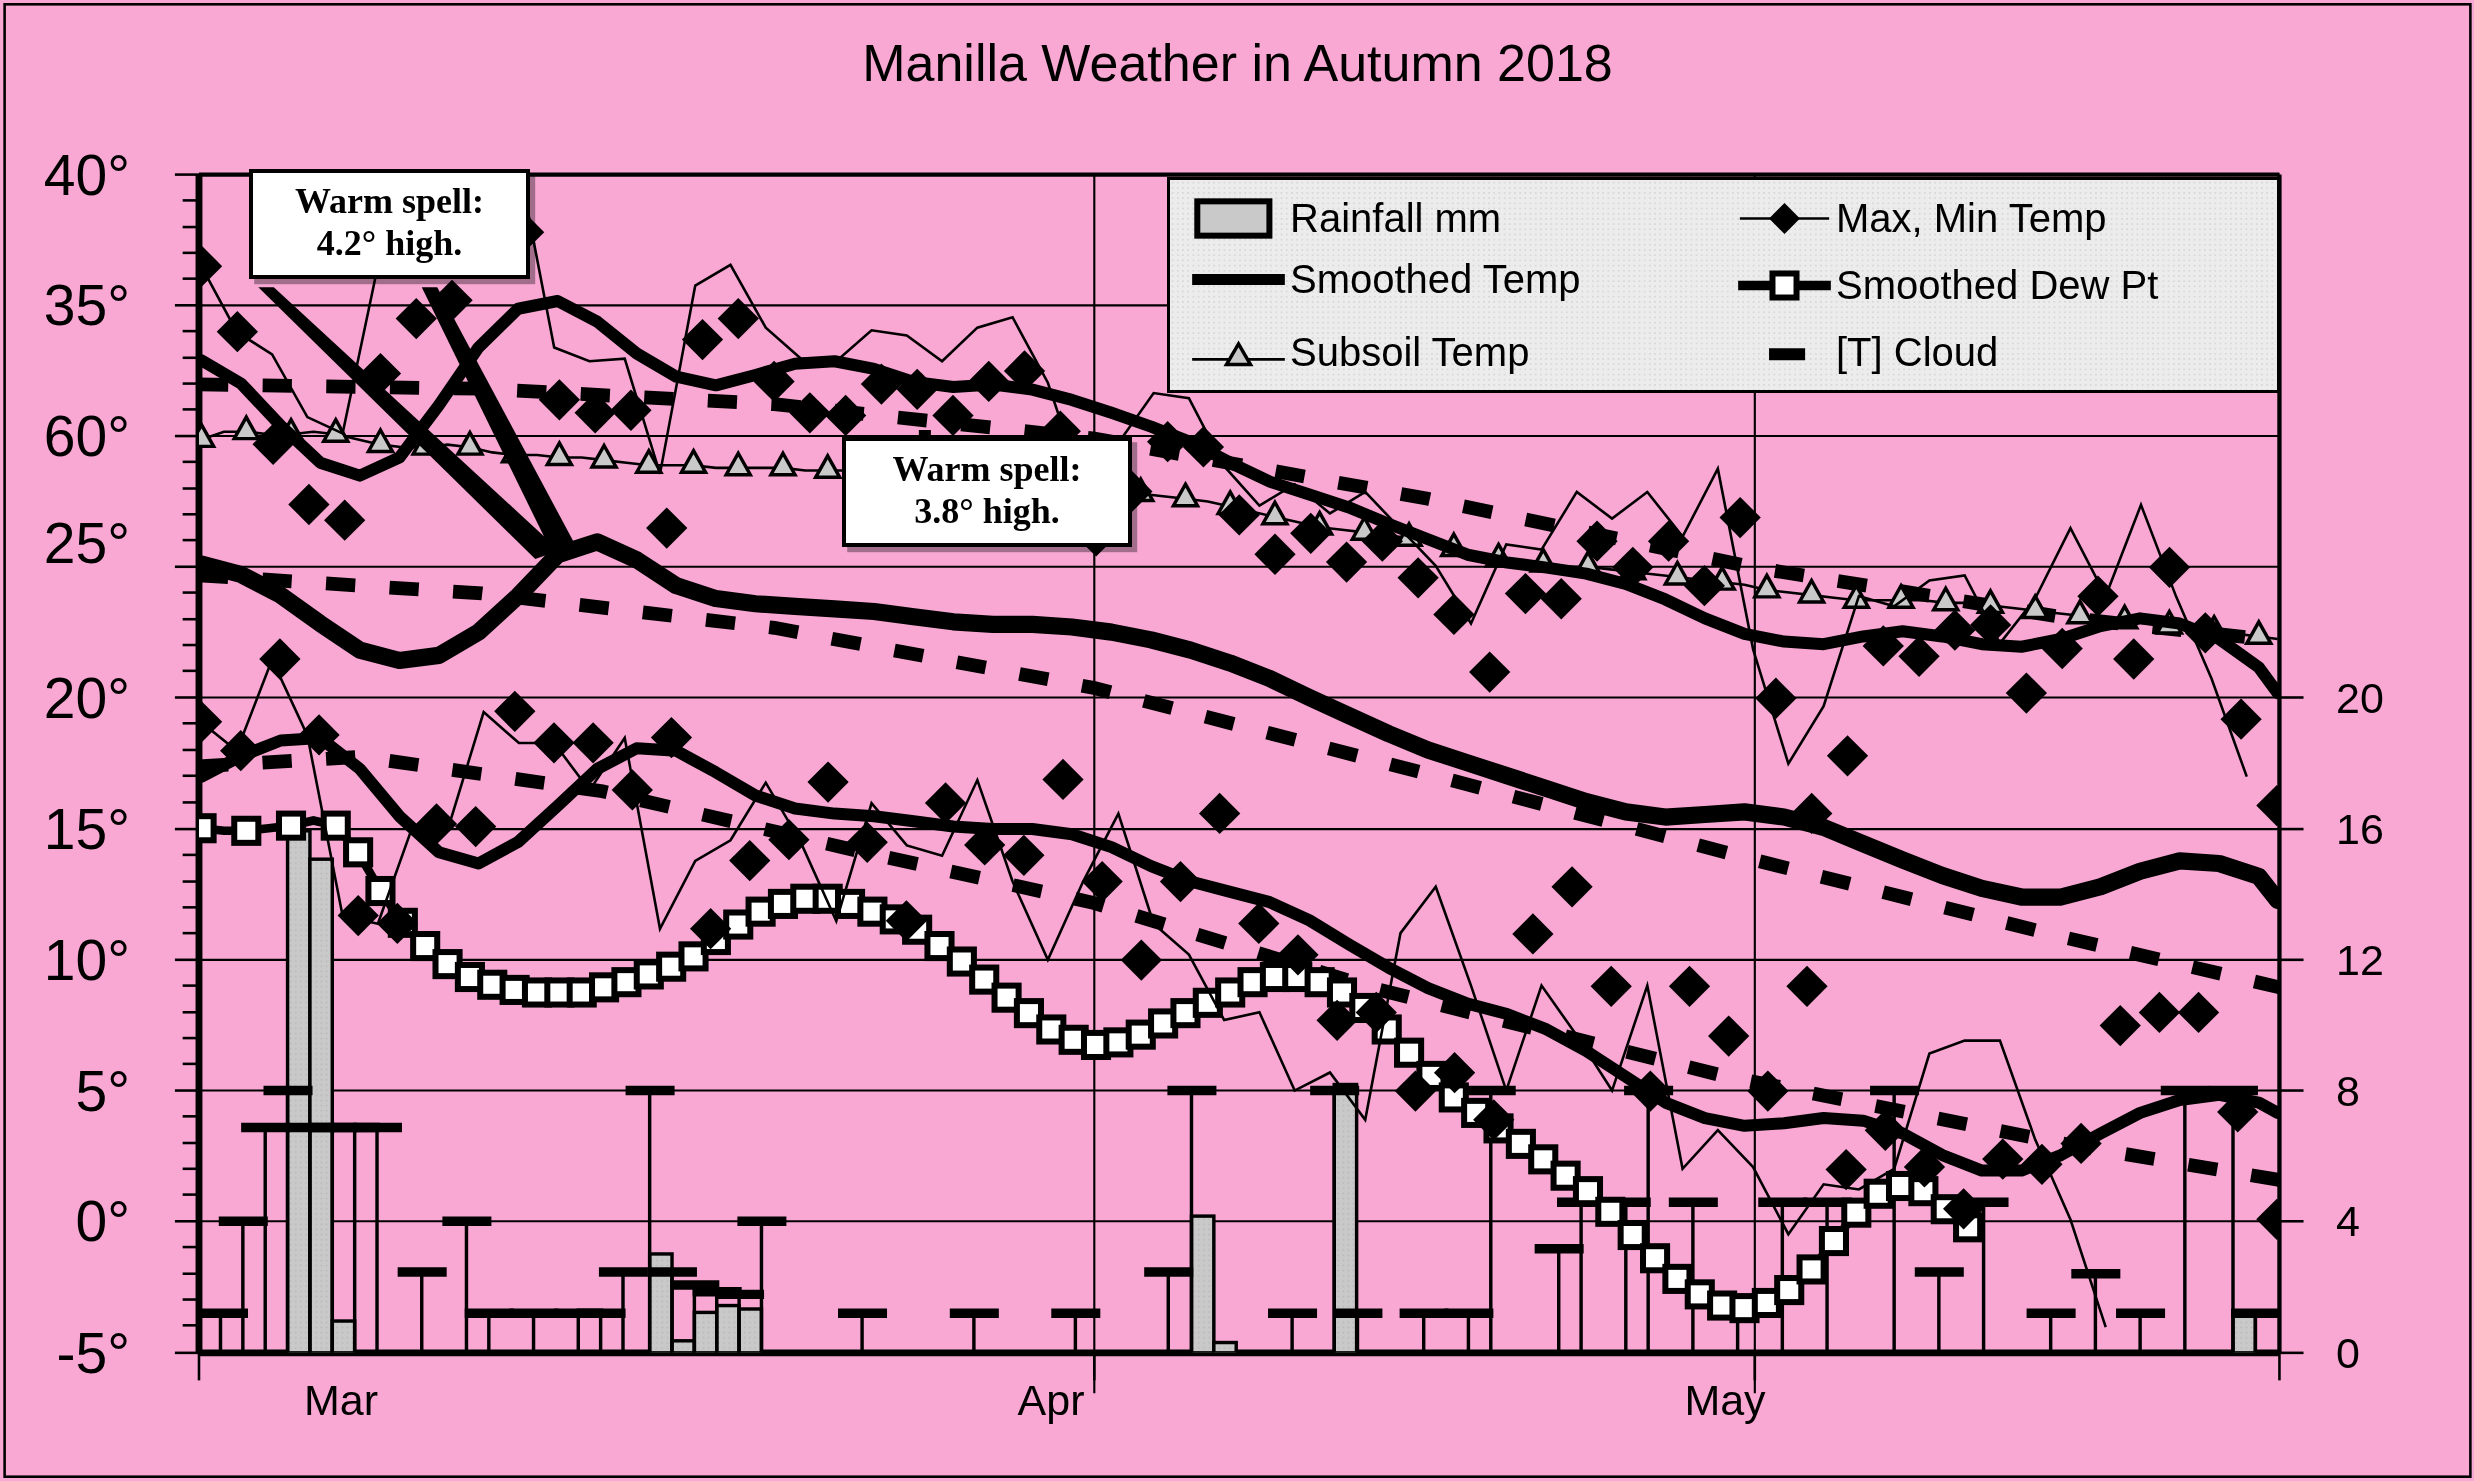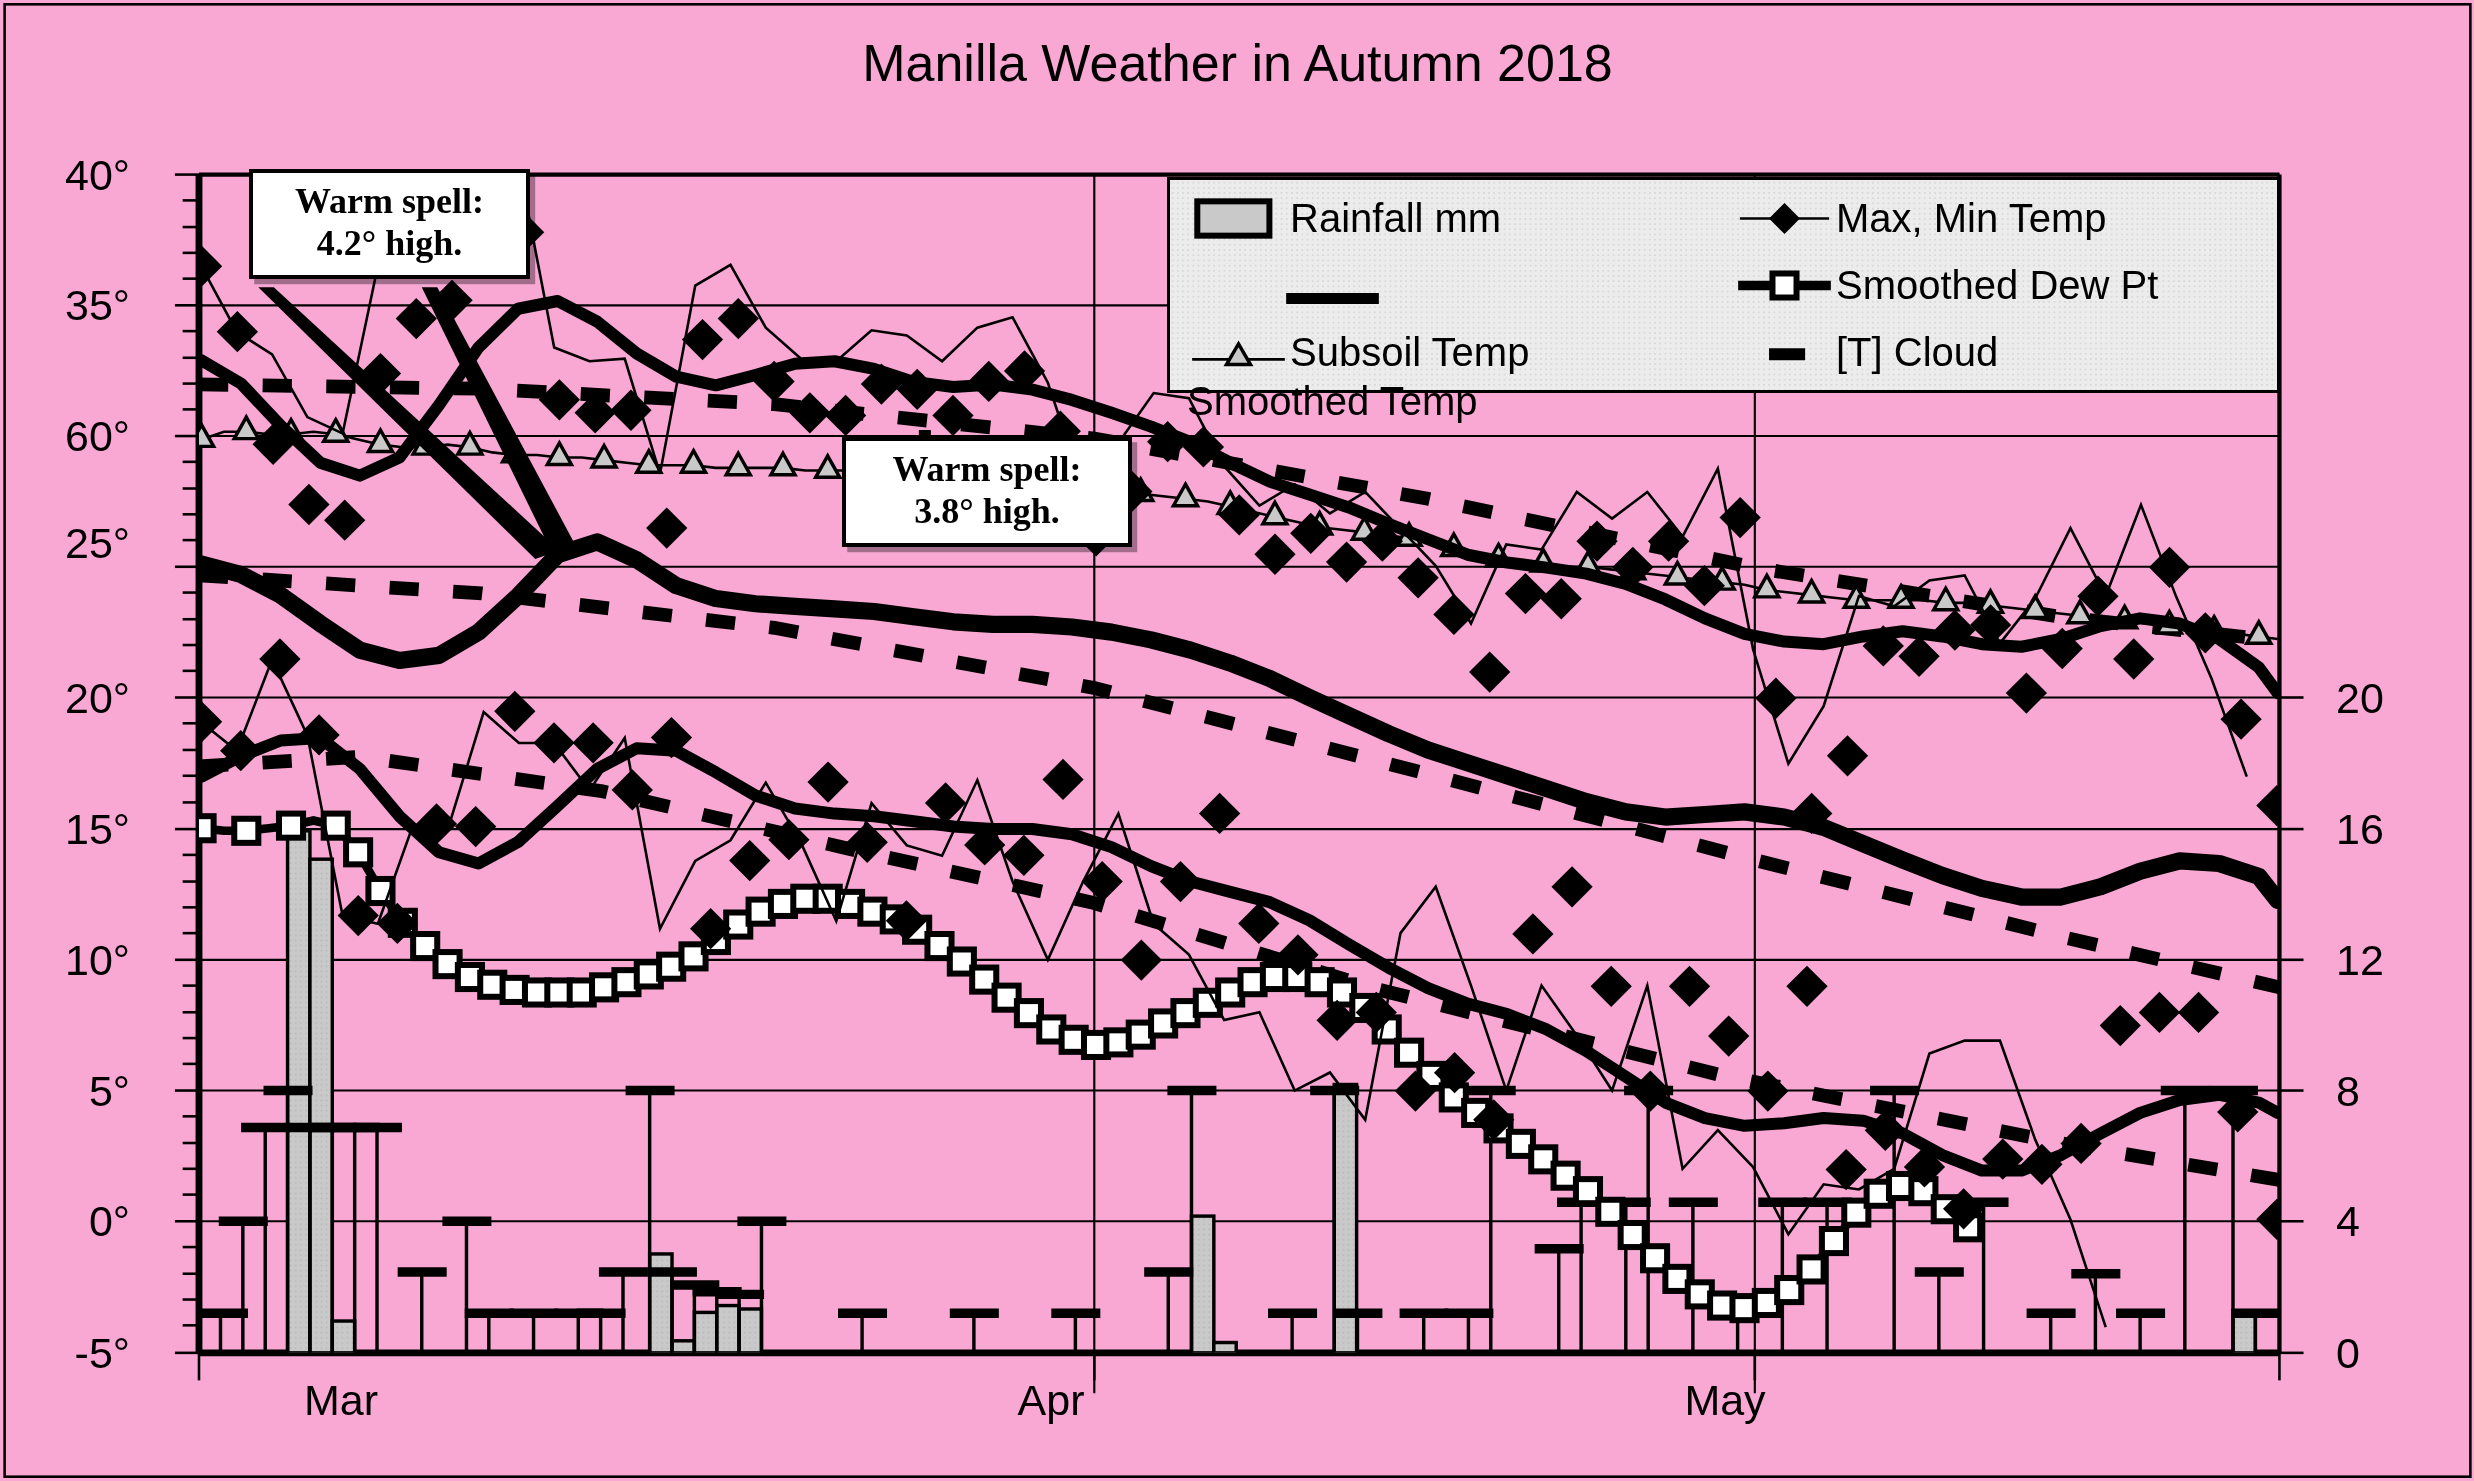--- a/index.html
+++ b/index.html
@@ -8,21 +8,21 @@
 
   #chart-title{
     position:absolute;left:0;top:33px;width:2475px;text-align:center;
     font-size:52px;font-weight:400;color:#000;letter-spacing:0px;
     font-family:"Liberation Sans",sans-serif;
   }
 
   
   .ytick-left{
     position:absolute;right:2345px;width:129px;text-align:right;
-    font-size:43px;color:#000;font-family:"Liberation Sans",sans-serif;
+    font-size:57px;color:#000;font-family:"Liberation Sans",sans-serif;
     transform:translateY(-50%);
   }
   .ytick-right{
     position:absolute;left:2336px;width:129px;text-align:left;
     font-size:43px;color:#000;font-family:"Liberation Sans",sans-serif;
     transform:translateY(-50%);
   }
   .xtick{
     position:absolute;top:1376px;font-size:43px;color:#000;
     font-family:"Liberation Sans",sans-serif;transform:translateX(-50%);
@@ -659,21 +659,21 @@
     <div class="leg-item" style="left:563px;top:15.5px;">
       <span class="leg-key">
         <svg width="103" height="45" viewBox="0 0 120 52">
           <line x1="8" y1="26" x2="112" y2="26" stroke="#000" stroke-width="3"></line>
           <polygon points="60,8 78,26 60,44 42,26" fill="#000"></polygon>
         </svg>
       </span>
       <span class="leg-label">Max, Min Temp</span>
     </div>
 
-    <div class="leg-item" style="left:17px;top:96px;flex-direction:column;">
+    <div class="leg-item" style="left:17px;top:77px;">
       <span class="leg-key">
         <svg width="103" height="45" viewBox="0 0 120 52">
             <line x1="6" y1="26" x2="114" y2="26" stroke="#000" stroke-width="13"></line>
           </svg>
       </span>
       <span class="leg-label">Smoothed Temp</span>
     </div>
 
     <div class="leg-item" style="left:563px;top:83px;">
       <span class="leg-key">

